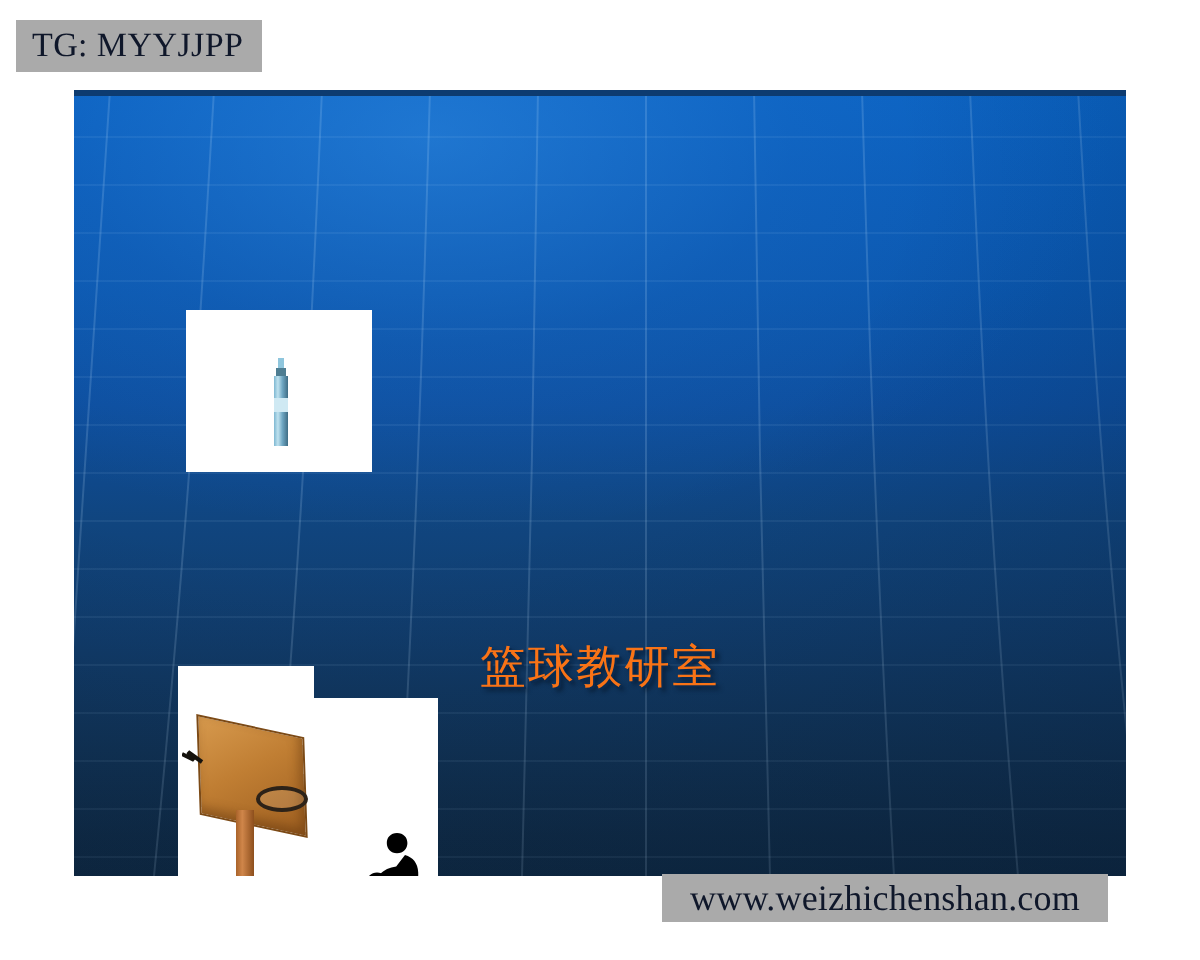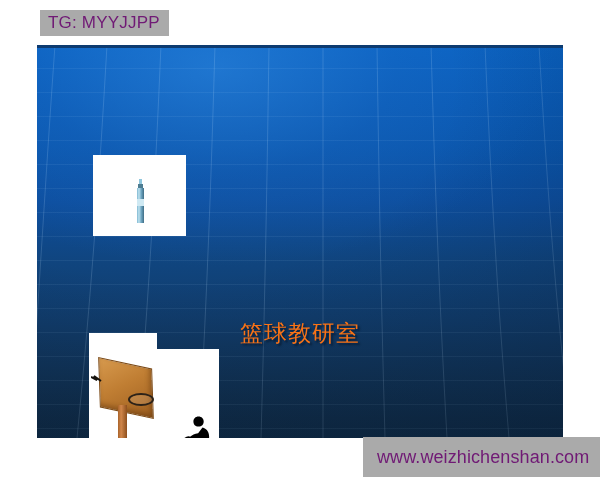--- a/index.html
+++ b/index.html
@@ -262,40 +262,39 @@
     text-shadow:
       1px 1px 0 #0a2a50,
       2px 2px 2px rgba(4,18,36,0.7);
     white-space: nowrap;
   }
 
   
   .watermark {
     position: absolute;
     background: #aaaaaa;
-    color: #701a75;
-    font-family: Liberation Sans, sans-serif;
+    color: #0f172a;
+    font-family: Liberation Serif, serif;
     font-weight: 400;
     display: flex;
     align-items: center;
     z-index: 20;
-    margin-left: 32px;
   }
   .watermark-tl {
     left: 8px;
     top: 10px;
     height: 26px;
     padding: 0 9px 0 8px;
     font-size: 17px;
     letter-spacing: 0.2px;
   }
   .watermark-br {
     left: 331px;
     top: 437px;
-    height: 40px;
+    height: 24px;
     padding: 0 14px;
     font-size: 18px;
     letter-spacing: 0.1px;
   }
 </style>
 </head>
 <body>
 
 <div id="page">
 

